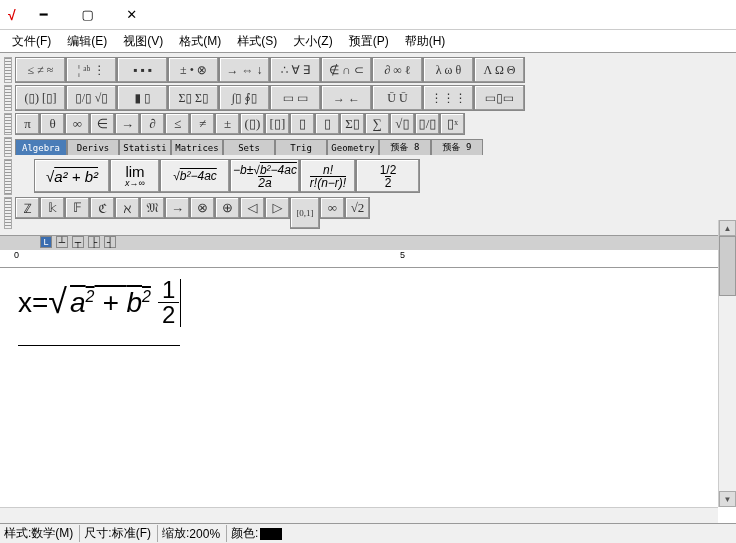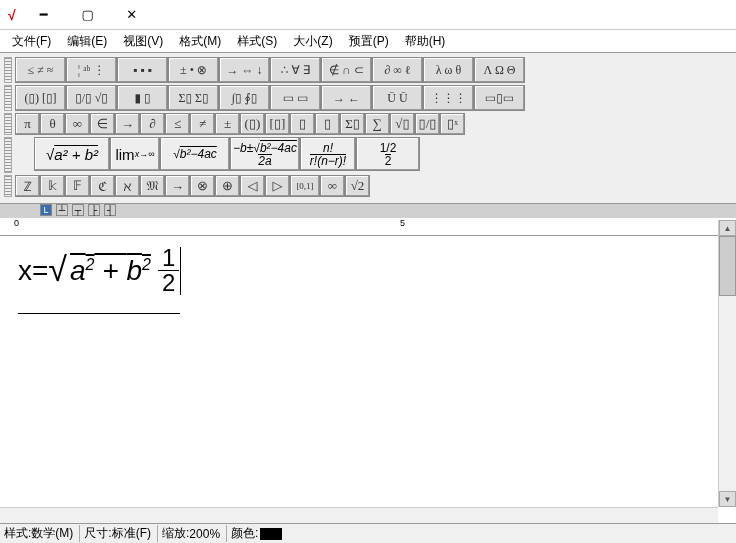--- a/index.html
+++ b/index.html
@@ -107,27 +107,41 @@
     <div class="palbtn sm">[▯]</div>
     <div class="palbtn sm">▯</div>
     <div class="palbtn sm">▯</div>
     <div class="palbtn sm">Σ▯</div>
     <div class="palbtn sm">∑</div>
     <div class="palbtn sm">√▯</div>
     <div class="palbtn sm">▯/▯</div>
     <div class="palbtn sm">▯ˣ</div>
   </div>
   <div class="row">
+      <div class="gripper"></div>
+    <div class="tabbar">
+      <div class="tab active">Algebra</div>
+      <div class="tab">Derivs</div>
+      <div class="tab">Statisti</div>
+      <div class="tab">Matrices</div>
+      <div class="tab">Sets</div>
+      <div class="tab">Trig</div>
+      <div class="tab">Geometry</div>
+      <div class="tab">预备 8</div>
+      <div class="tab">预备 9</div>
+    </div>
+  </div>
+  <div class="row">
     <div class="gripper"></div>
     <div class="bigtemplates">
       <div class="bigbtn w76">
           <span style="font-size:15px;">√<span style="text-decoration:overline;font-style:italic;"><span>a² + b²</span></span></span>
         </div>
       <div class="bigbtn w50">
-          <span style="display:flex;align-items:center;line-height:1;">
+          <span style="display:flex;flex-direction:column;align-items:center;line-height:1;">
             <span style="font-size:15px;">lim</span>
             <span style="font-size:9px;font-style:italic;">x→∞</span>
           </span>
         </div>
       <div class="bigbtn w70">
           <span style="font-size:12px;">√<span style="text-decoration:overline;font-style:italic;">b²−4ac</span></span>
         </div>
       <div class="bigbtn w70">
           <span class="sfrac">
             <span class="num" style="font-style:italic;">−b±√<span style="text-decoration:overline;">b²−4ac</span></span>
@@ -154,21 +168,21 @@
     <div class="palbtn sm">𝕜</div>
     <div class="palbtn sm">𝔽</div>
     <div class="palbtn sm">ℭ</div>
     <div class="palbtn sm">ℵ</div>
     <div class="palbtn sm">𝔐</div>
     <div class="palbtn sm">→</div>
     <div class="palbtn sm">⊗</div>
     <div class="palbtn sm">⊕</div>
     <div class="palbtn sm">◁</div>
     <div class="palbtn sm">▷</div>
-    <div class="palbtn" style="width:30px;height:22px;font-size:9px;">[0,1]</div>
+    <div class="palbtn" style="width:30px;height:32px;font-size:9px;">[0,1]</div>
     <div class="palbtn sm">∞</div>
     <div class="palbtn sm">√2</div>
   </div>
 </div>
 
 <div class="rulerwrap">
   <div class="tabset">
     <div class="tabmark blue">L</div>
     <div class="tabmark">┴</div>
     <div class="tabmark">┬</div>

